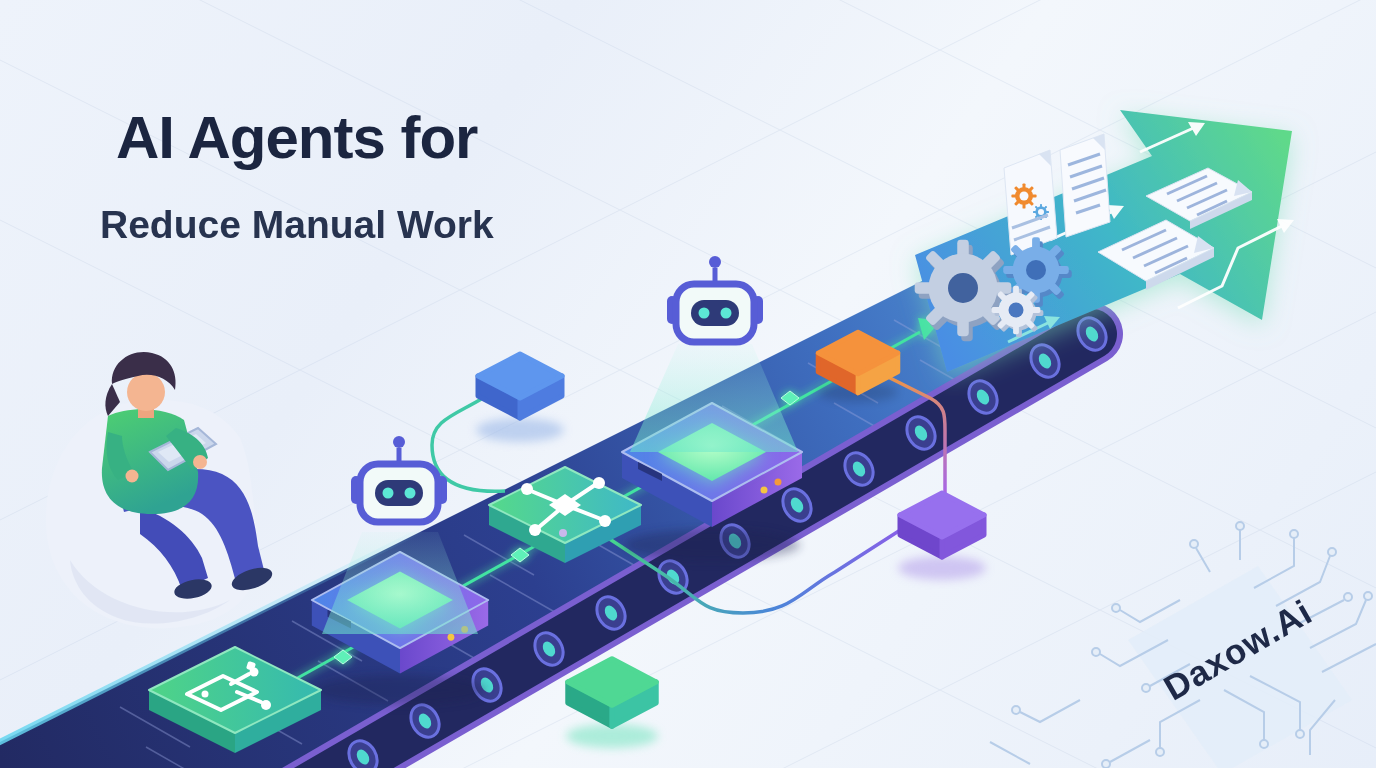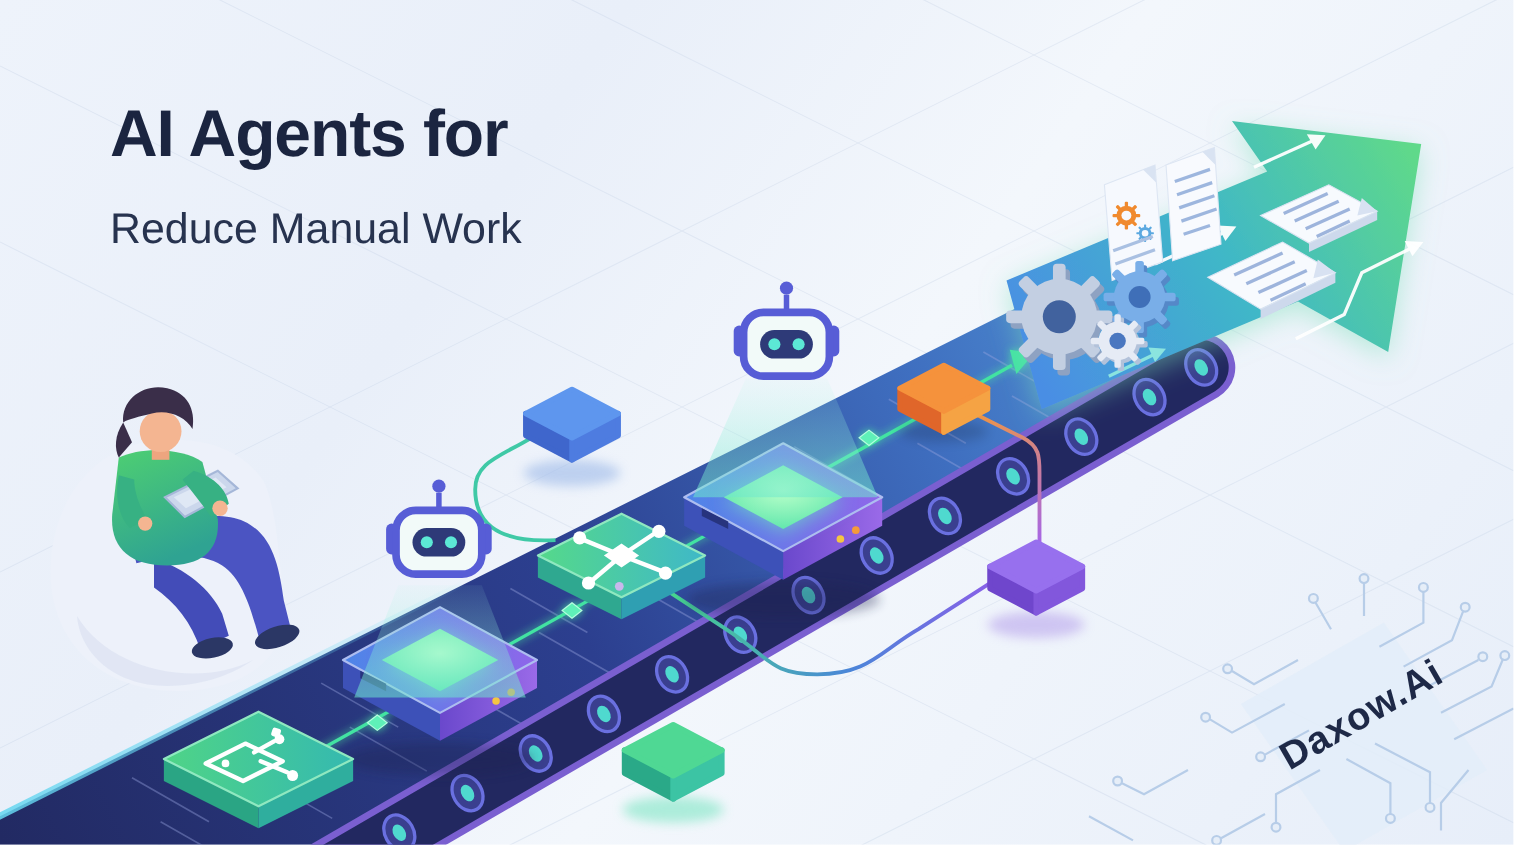--- a/index.html
+++ b/index.html
@@ -3,23 +3,23 @@
 <meta charset="utf-8">
 <style>
   html,body{margin:0;padding:0;}
   .stage{
     position:relative;width:1376px;height:768px;overflow:hidden;
     background:linear-gradient(125deg,#eef3fb 0%,#e9eff9 30%,#f3f7fc 55%,#e7eef9 100%);
     font-family:"Liberation Sans", sans-serif;
   }
   .stage svg{position:absolute;left:0;top:0;}
   .hero{position:absolute;left:100px;top:84px;z-index:5;}
-  .hero h1{margin:0;font-size:60px;line-height:1.28;font-weight:700;letter-spacing:-1px;color:#1b2540;}
+  .hero h1{margin:16px;font-size:60px;line-height:1.28;font-weight:700;letter-spacing:-1px;color:#1b2540;}
   .hero h1 span{display:block;}
-  .hero p{margin:26px 0 0 0;font-size:39px;font-weight:400;color:#27334f;letter-spacing:0;}
+  .hero p{margin:26px 0 0 0;font-size:39px;font-weight:700;color:#27334f;letter-spacing:0;}
   .watermark{
     position:absolute;left:1098px;top:630px;width:280px;text-align:center;z-index:4;
     transform:rotate(-30deg);font-size:35px;font-weight:700;color:#1e2947;letter-spacing:1px;
   }
 </style>
 </head>
 <body>
 
 <div class="stage">
 

